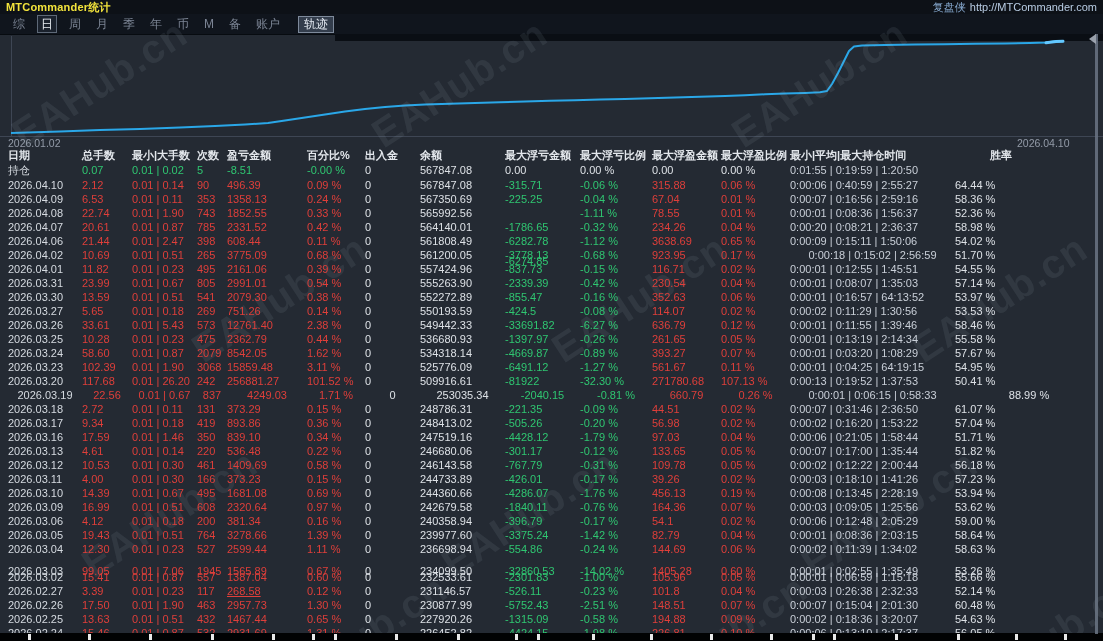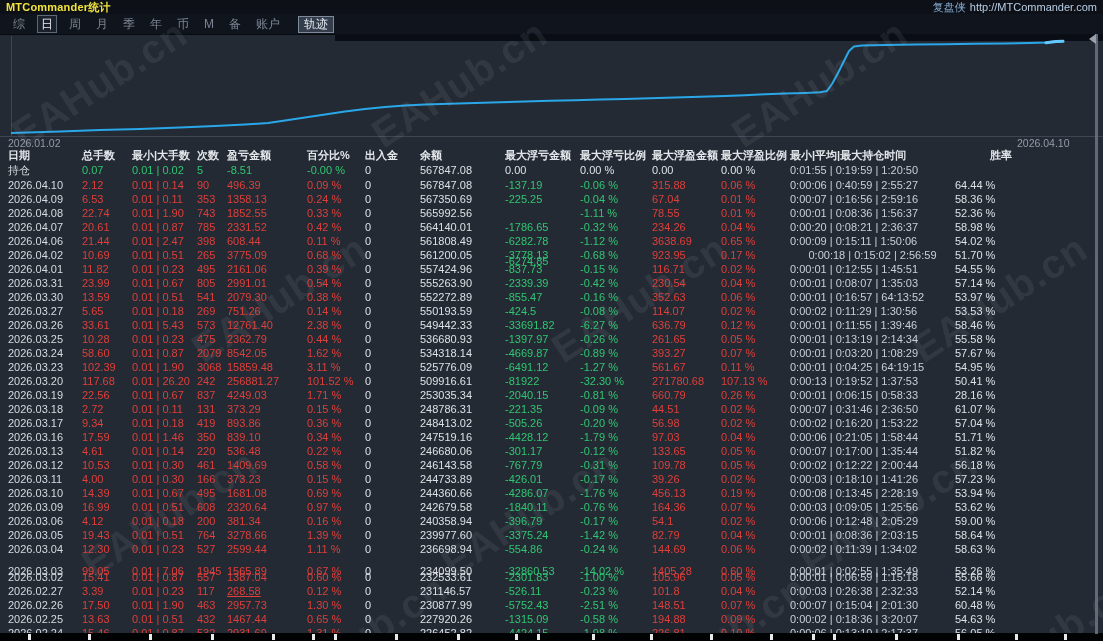--- a/index.html
+++ b/index.html
@@ -156,21 +156,21 @@
       </div>
       <div class="trow" style="top: 30px;">
         <div class="cell c-date" style="width: 74px;">2026.04.10</div>
         <div class="cell c-red" style="width: 50px;">2.12</div>
         <div class="cell c-red" style="width: 65px;">0.01 | 0.14</div>
         <div class="cell c-red" style="width: 30px;">90</div>
         <div class="cell c-red" style="width: 80px;">496.39</div>
         <div class="cell c-red" style="width: 58px;">0.09 %</div>
         <div class="cell c-wht" style="width: 55px;">0</div>
         <div class="cell c-wht" style="width: 85px;">567847.08</div>
-        <div class="cell c-grn" style="width: 75px;">-137.19</div>
+        <div class="cell c-grn" style="width: 75px;">-315.71</div>
         <div class="cell c-grn" style="width: 72px;">-0.06 %</div>
         <div class="cell c-red" style="width: 69px;">315.88</div>
         <div class="cell c-red" style="width: 69px;">0.06 %</div>
         <div class="cell c-time" style="width: 165px;">0:00:06 | 0:40:59 | 2:55:27</div>
         <div class="cell c-wht" style="width: 148px;">64.44 %</div>
       </div>
       <div class="trow" style="top: 44px;">
         <div class="cell c-date" style="width: 74px;">2026.04.09</div>
         <div class="cell c-red" style="width: 50px;">6.53</div>
         <div class="cell c-red" style="width: 65px;">0.01 | 0.11</div>
@@ -387,35 +387,35 @@
         <div class="cell c-red" style="width: 58px;">101.52 %</div>
         <div class="cell c-wht" style="width: 55px;">0</div>
         <div class="cell c-wht" style="width: 85px;">509916.61</div>
         <div class="cell c-grn" style="width: 75px;">-81922</div>
         <div class="cell c-grn" style="width: 72px;">-32.30 %</div>
         <div class="cell c-red" style="width: 69px;">271780.68</div>
         <div class="cell c-red" style="width: 69px;">107.13 %</div>
         <div class="cell c-time" style="width: 165px;">0:00:13 | 0:19:52 | 1:37:53</div>
         <div class="cell c-wht" style="width: 148px;">50.41 %</div>
       </div>
-      <div class="trow" style="top: 240px;">
+      <div class="trow" style="top: 240px; text-align: center;">
         <div class="cell c-date" style="width: 74px;">2026.03.19</div>
         <div class="cell c-red" style="width: 50px;">22.56</div>
         <div class="cell c-red" style="width: 65px;">0.01 | 0.67</div>
         <div class="cell c-red" style="width: 30px;">837</div>
         <div class="cell c-red" style="width: 80px;">4249.03</div>
         <div class="cell c-red" style="width: 58px;">1.71 %</div>
         <div class="cell c-wht" style="width: 55px;">0</div>
         <div class="cell c-wht" style="width: 85px;">253035.34</div>
         <div class="cell c-grn" style="width: 75px;">-2040.15</div>
         <div class="cell c-grn" style="width: 72px;">-0.81 %</div>
         <div class="cell c-red" style="width: 69px;">660.79</div>
         <div class="cell c-red" style="width: 69px;">0.26 %</div>
         <div class="cell c-time" style="width: 165px;">0:00:01 | 0:06:15 | 0:58:33</div>
-        <div class="cell c-wht" style="width: 148px;">28.16 %</div>
+        <div class="cell c-wht" style="width: 148px;">88.99 %</div>
       </div>
       <div class="trow" style="top: 254px;">
         <div class="cell c-date" style="width: 74px;">2026.03.18</div>
         <div class="cell c-red" style="width: 50px;">2.72</div>
         <div class="cell c-red" style="width: 65px;">0.01 | 0.11</div>
         <div class="cell c-red" style="width: 30px;">131</div>
         <div class="cell c-red" style="width: 80px;">373.29</div>
         <div class="cell c-red" style="width: 58px;">0.15 %</div>
         <div class="cell c-wht" style="width: 55px;">0</div>
         <div class="cell c-wht" style="width: 85px;">248786.31</div>

